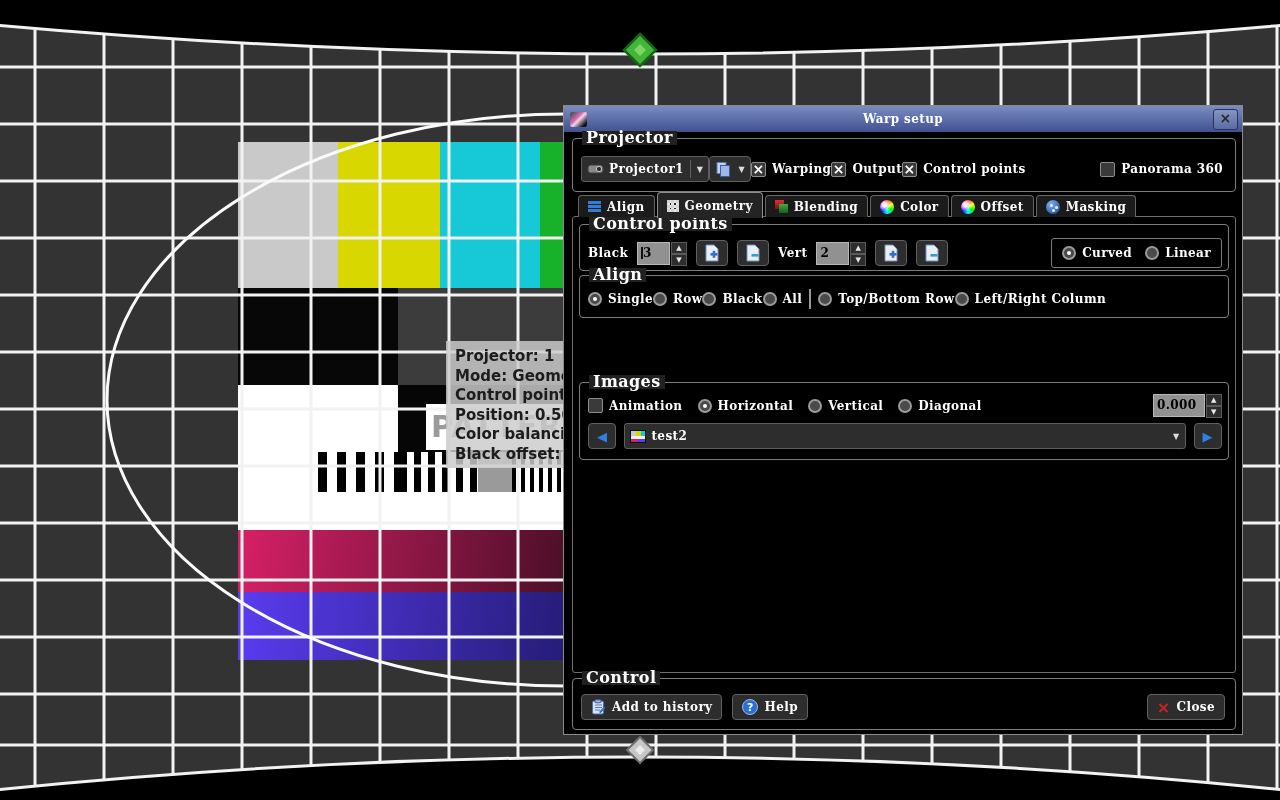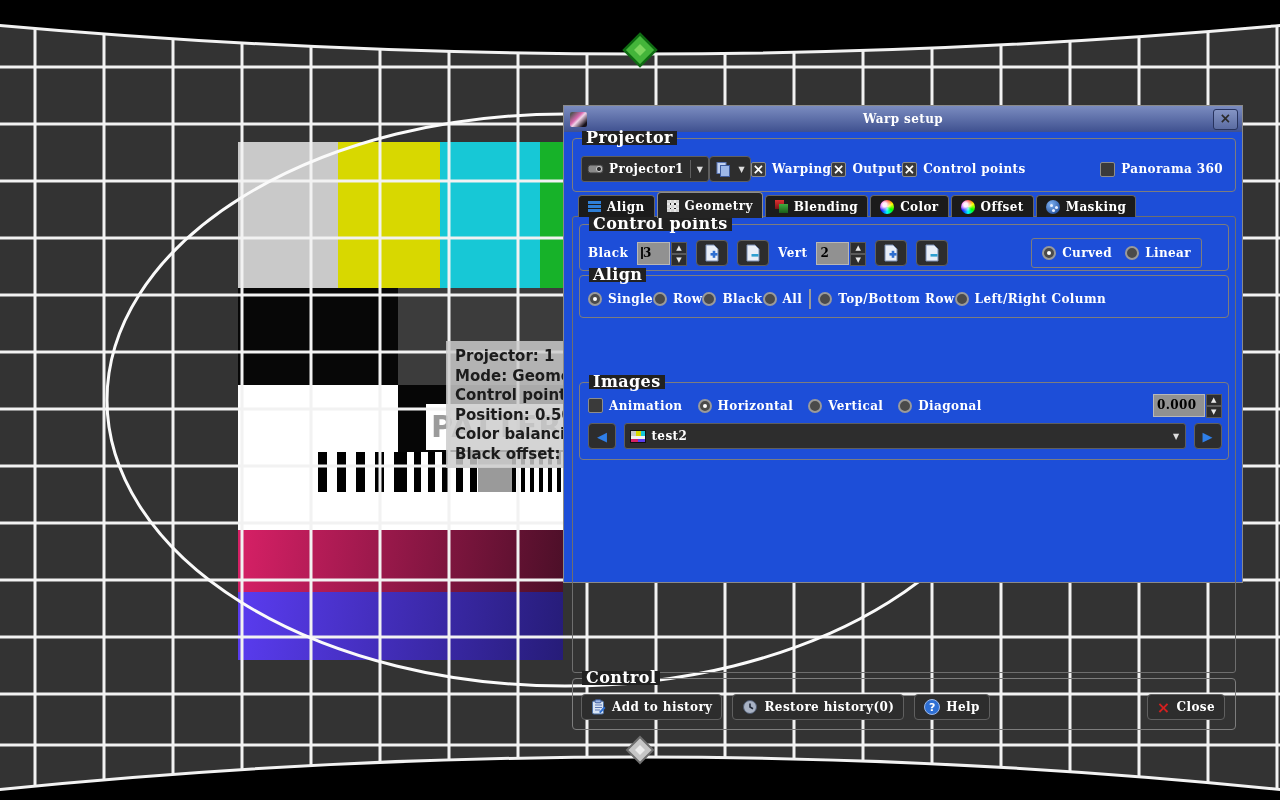--- a/index.html
+++ b/index.html
@@ -25,22 +25,22 @@
   .blueband{left:0;top:450px;width:325px;height:68px;background:linear-gradient(97deg,#5a3cf0,#261c78);}
 
   .gridsvg{position:absolute;left:0;top:0;z-index:2;}
 
   
   .tooltip{position:absolute;left:446px;top:341px;width:117px;height:121px;z-index:3;
       background:rgba(203,203,203,.83);overflow:hidden;padding:6px 0 0 9px;
       font:bold 15px/19.5px "DejaVu Sans",sans-serif;color:#1c1c1c;white-space:nowrap;}
 
   
-  .dialog{position:absolute;left:563px;top:105px;width:680px;height:478px;z-index:4;
-      background:#1d4ed8;border:1px solid #8a8a8a;box-sizing:border-box;color:#fff;
+  .dialog{position:absolute;left:563px;top:105px;width:680px;height:630px;z-index:4;
+      background:#000000;border:1px solid #8a8a8a;box-sizing:border-box;color:#fff;
       font:bold 12px "DejaVu Serif",serif;letter-spacing:.4px;}
   .titlebar{position:absolute;left:0;top:0;right:0;height:26px;
       background:linear-gradient(#7b8cc0,#3f5190);display:flex;align-items:center;padding:0 4px;box-sizing:border-box;}
   .appicon{width:17px;height:15px;border-radius:2px;margin-left:2px;
       background:linear-gradient(135deg,#555 10%,#d86ab0 40%,#f2d5ea 52%,#17111a 85%);}
   .wtitle{position:absolute;left:0;right:0;text-align:center;color:#fff;font-size:12px;}
   .closebtn{margin-left:auto;width:23px;height:19px;border-radius:3px;z-index:1;
       background:linear-gradient(#8494c4,#5b6ca2);border:1px solid #27335e;color:#2b2b2b;
       font:bold 14px/17px "DejaVu Sans",sans-serif;text-align:center;cursor:default;}
 
@@ -315,21 +315,21 @@
               <rect x="8.7" y="6.8" width="2.6" height="7" fill="#2f6fd0"></rect>
             </svg>
           </span>
           <span class="btn" style="padding:0 7px;">
             <svg width="16" height="18" viewBox="0 0 16 18">
               <path d="M2 1 h8 l4 4 v12 h-12 z" fill="#e9eef7" stroke="#7a8fb5"></path>
               <rect x="6.5" y="10" width="7" height="2.6" fill="#2f9fd0"></rect>
             </svg>
           </span>
           <span style="flex:1;"></span>
-          <span class="row" style="border:1px solid #7d7d7d;border-radius:3px;height:28px;padding:0 10px;gap:13px;margin-right:20px;">
+          <span class="row" style="border:1px solid #7d7d7d;border-radius:3px;height:28px;padding:0 10px;gap:13px;margin-right:0;">
             <span class="opt">
               <span class="rd sel"></span>
               <span>Curved</span>
             </span>
             <span class="opt">
               <span class="rd"></span>
               <span>Linear</span>
             </span>
           </span>
         </div>
@@ -426,27 +426,20 @@
         <span class="btn">
           <svg width="15" height="17" viewBox="0 0 15 17">
             <rect x="1.5" y="2" width="11" height="13" rx="1.5" fill="#d8e4f4" stroke="#4a6fa5"></rect>
             <rect x="4" y="0.8" width="6" height="3" rx="1" fill="#9db8e8" stroke="#3d5c9e"></rect>
             <path d="M4 6 h7 M4 8.5 h7 M4 11 h5" stroke="#5a77b5" stroke-width="1"></path>
             <path d="M8 13 L13 7.5 L14.5 9 L9.5 14.2 Z" fill="#2f6fd0"></path>
           </svg>
           <span>Add to history</span>
         </span>
         <span class="btn">
-          <svg width="16" height="16" viewBox="0 0 16 16">
-            <circle cx="8" cy="8" r="6.5" fill="#a8b2c4" stroke="#4e5a70"></circle>
-            <path d="M8 4.5 V8 L11 9.8" stroke="#21293a" stroke-width="1.6" fill="none"></path>
-          </svg>
-          <span>Restore history(0)</span>
-        </span>
-        <span class="btn">
           <span class="help-ic">?</span>
           <span>Help</span>
         </span>
         <span style="flex:1;"></span>
         <span class="btn" style="margin-right:2px;">
           <span class="red-x">×</span>
           <span>Close</span>
         </span>
       </div>
     </div>

